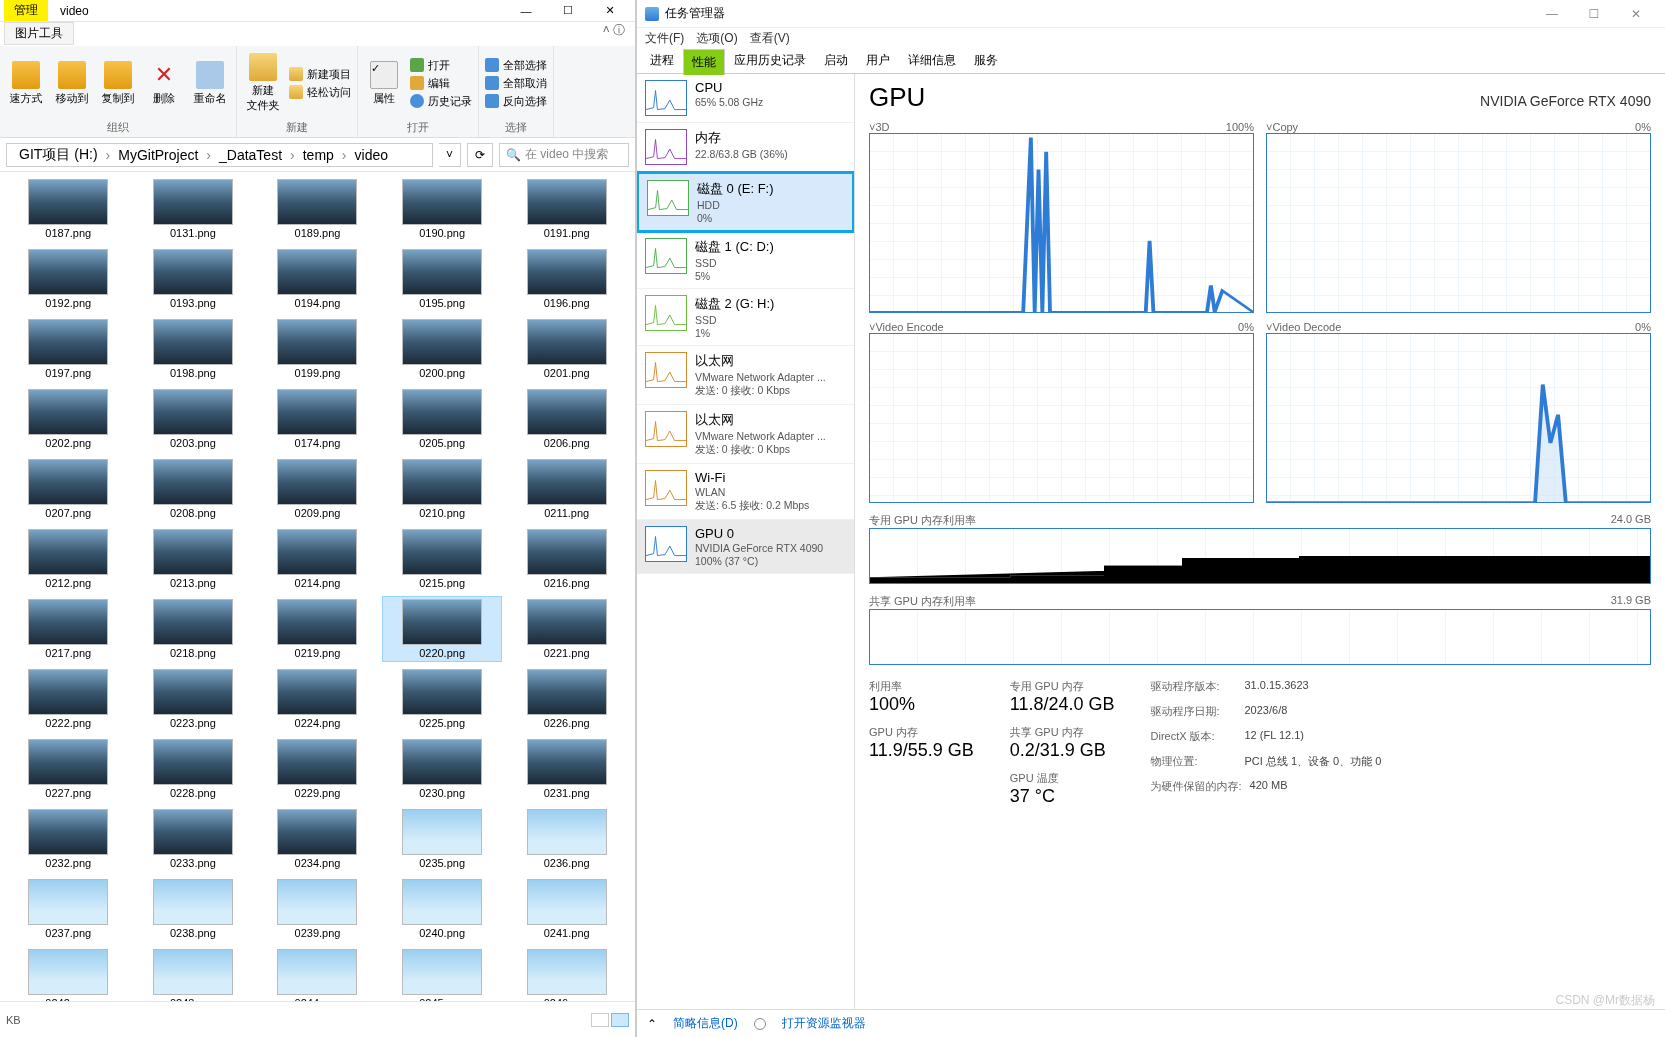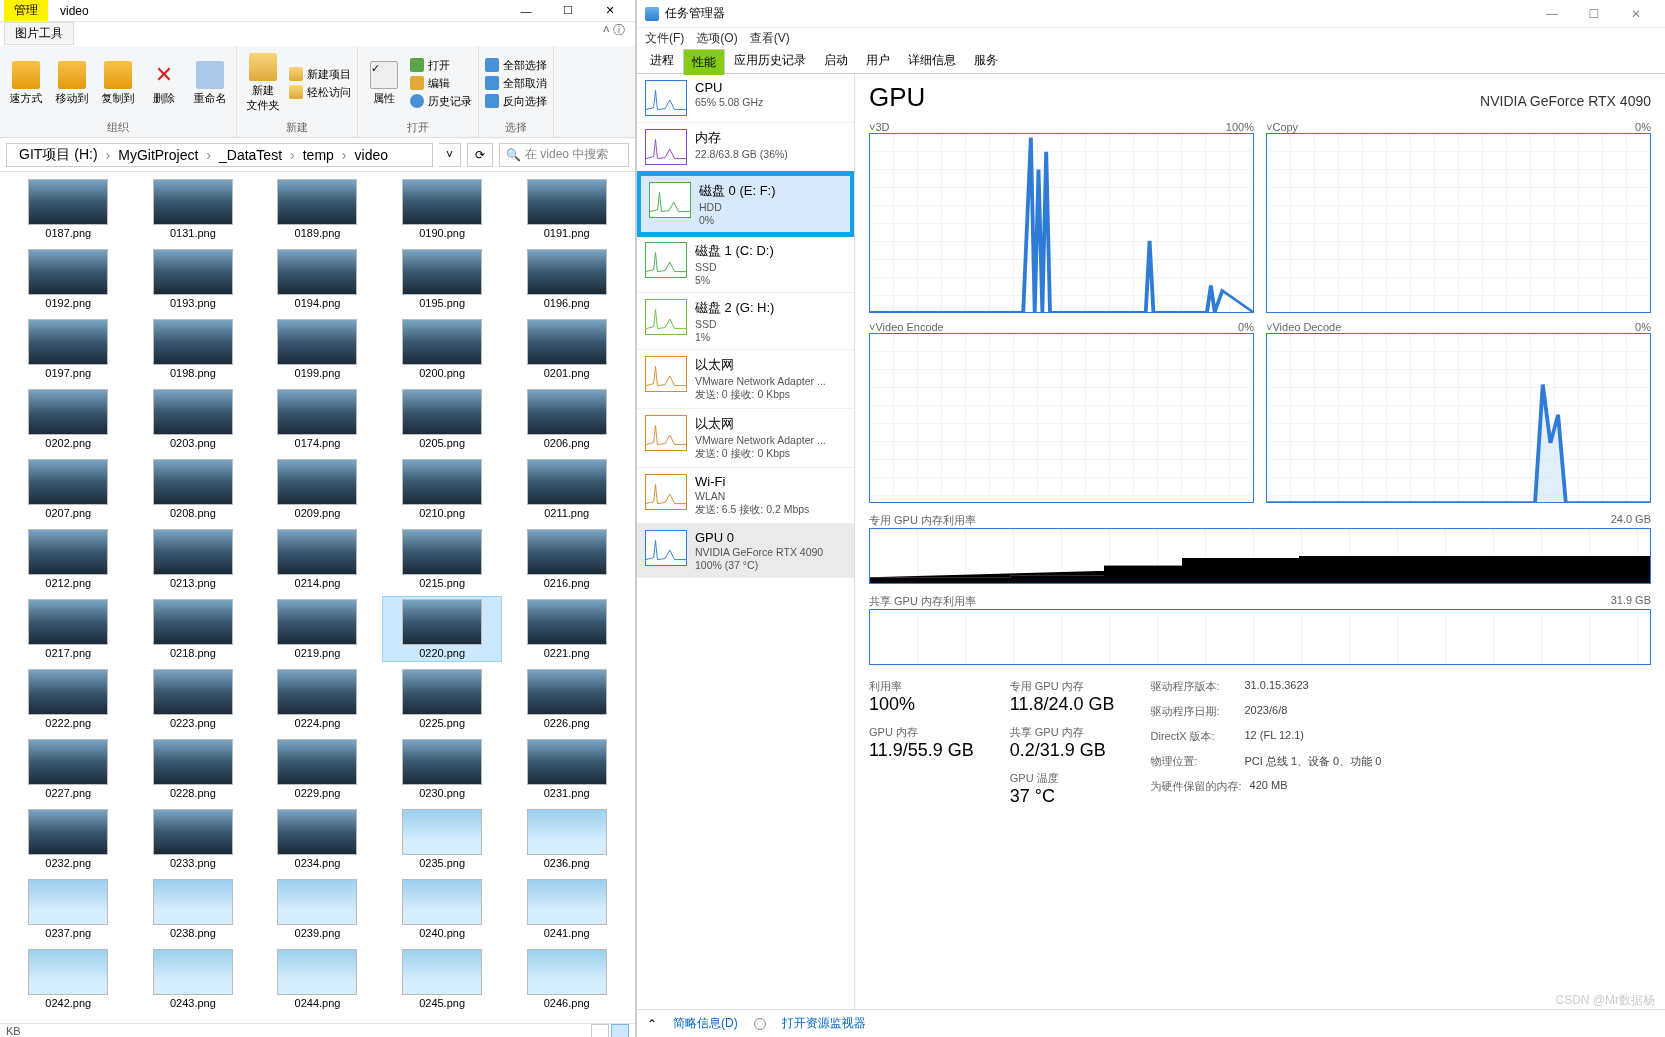--- a/index.html
+++ b/index.html
@@ -36,21 +36,21 @@
 .search { width: 130px; height: 24px; border: 1px solid #ccc; display: flex; align-items: center; padding: 0 6px; color: #888; gap: 4px; }
 
 .ex-files { flex: 1; overflow: auto; padding: 4px 8px; }
 .files-grid { display: grid; grid-template-columns: repeat(5, 1fr); gap: 4px 4px; }
 .thumb { display: flex; flex-direction: column; align-items: center; padding: 2px; border: 1px solid transparent; }
 .thumb.selected { background: #cce8ff; border: 1px solid #99d1ff; }
 .thumb .pic { width: 80px; height: 46px; background: linear-gradient(180deg,#7aa5c6 0%,#3a5870 50%,#1b2a38 100%); border: 1px solid #bbb; position: relative; }
 .thumb .pic.sky { background: linear-gradient(180deg,#9bcff0 0%,#d6edfb 70%); }
 .thumb .fname { font-size: 11px; margin-top: 2px; }
 
-.ex-status { height: 14px; border-top: 1px solid #e5e5e5; display: flex; align-items: center; padding: 0 6px; font-size: 11px; color: #555; }
+.ex-status { height: 36px; border-top: 1px solid #e5e5e5; display: flex; align-items: center; padding: 0 6px; font-size: 11px; color: #555; }
 .ex-status .viewbtns { margin-left: auto; display: flex; gap: 2px; }
 .ex-status .vb { width: 18px; height: 14px; border: 1px solid #ccc; }
 .ex-status .vb.active { background: #cce8ff; border-color: #7cb7e8; }
 
 
 .taskmgr { flex: 1; height: 100%; display: flex; flex-direction: column; border-left: 1px solid #ccc; }
 
 .tm-titlebar { height: 28px; display: flex; align-items: center; padding: 0 8px; border-bottom: 1px solid #eee; }
 .tm-titlebar .ico { width: 14px; height: 14px; margin-right: 6px; }
 .tm-titlebar .wctrl { margin-left: auto; display: flex; }
@@ -59,21 +59,21 @@
 .tm-menu { height: 20px; display: flex; align-items: center; padding: 0 8px; gap: 12px; font-size: 12px; color: #333; }
 
 .tm-tabs { height: 26px; display: flex; align-items: flex-end; border-bottom: 1px solid #ccc; padding: 0 4px; }
 .tm-tabs .t { padding: 4px 8px; font-size: 12px; border: 1px solid transparent; border-bottom: none; }
 .tm-tabs .t.active { border-color: #ccc; background: #84cc16; position: relative; top: 2px; }
 
 .tm-body { flex: 1; display: flex; overflow: hidden; }
 
 .tm-side { width: 218px; border-right: 1px solid #ddd; overflow-y: auto; }
 .sres { display: flex; gap: 8px; padding: 6px 8px; border-bottom: 1px solid #f0f0f0; }
-.sres.sel { background: #d7e9fa; border: 5px solid #0ea5e9; margin: -1px; }
+.sres.sel { background: #d7e9fa; border: 3px solid #0ea5e9; margin: -1px; }
 .sres.act { background: #eaeaea; }
 .sres .sg { width: 42px; height: 36px; border: 1px solid; position: relative; overflow: hidden; background: #fff; }
 .sres .sg svg { position:absolute; inset:0; }
 .sres .txt { flex: 1; display: flex; flex-direction: column; gap: 1px; font-size: 11px; }
 .sres .txt .t1 { font-size: 13px; }
 .sres .txt .t2, .sres .txt .t3 { color: #555; font-size: 10.5px; }
 
 .tm-main { flex: 1; display: flex; flex-direction: column; padding: 8px 14px; overflow: auto; }
 .tm-head { display: flex; align-items: baseline; }
 .tm-head .big { font-size: 26px; font-weight: 400; }

